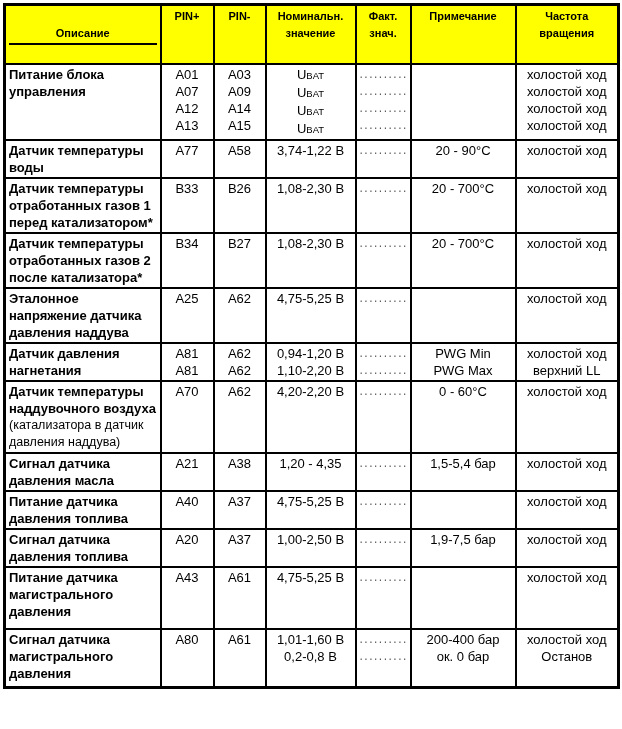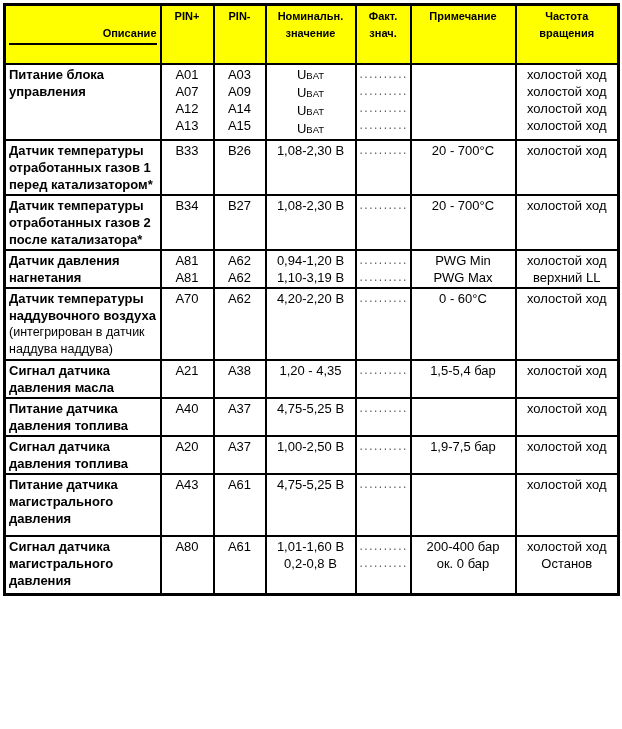--- a/index.html
+++ b/index.html
@@ -26,21 +26,21 @@
   }
   th {
     background: #FFFF00;
     font-weight: bold;
     font-size: 11px;
     line-height: 17px;
     text-align: center;
     white-space: pre-line;
     padding-top: 2px;
   }
-  th.left { text-align: right; margin-left: 36px; }
+  th.left { text-align: center; margin-left: 36px; }
   .th-underline {
     border-bottom: 2px solid #000000;
     padding-bottom: 1px;
     width: 100%;
   }
   td {
     font-size: 13px;
     line-height: 17px;
   }
   td.c { text-align: center; }
@@ -110,20 +110,41 @@
           <div class="dots">..........</div>
         </td>
         <td class="c"></td>
         <td class="c">
           <div>холостой ход</div>
           <div>холостой ход</div>
           <div>холостой ход</div>
           <div>холостой ход</div>
         </td>
       </tr>
+      <tr style="height: 34px;">
+        <td><span class="desc">Датчик температуры воды</span></td>
+        <td class="c">
+          <div>A77</div>
+        </td>
+        <td class="c">
+          <div>A58</div>
+        </td>
+        <td class="c">
+          <div>3,74-1,22 В</div>
+        </td>
+        <td class="c">
+          <div class="dots">..........</div>
+        </td>
+        <td class="c">
+          <div>20 - 90°C</div>
+        </td>
+        <td class="c">
+          <div>холостой ход</div>
+        </td>
+      </tr>
       <tr style="height: 52px;">
         <td><span class="desc">Датчик температуры отработанных газов 1 перед катализатором*</span></td>
         <td class="c">
           <div>B33</div>
         </td>
         <td class="c">
           <div>B26</div>
         </td>
         <td class="c">
           <div>1,08-2,30 В</div>
@@ -152,49 +173,68 @@
         <td class="c">
           <div class="dots">..........</div>
         </td>
         <td class="c">
           <div>20 - 700°C</div>
         </td>
         <td class="c">
           <div>холостой ход</div>
         </td>
       </tr>
+      <tr style="height: 54px;">
+        <td><span class="desc">Эталонное напряжение датчика давления наддува</span></td>
+        <td class="c">
+          <div>A25</div>
+        </td>
+        <td class="c">
+          <div>A62</div>
+        </td>
+        <td class="c">
+          <div>4,75-5,25 В</div>
+        </td>
+        <td class="c">
+          <div class="dots">..........</div>
+        </td>
+        <td class="c"></td>
+        <td class="c">
+          <div>холостой ход</div>
+        </td>
+      </tr>
       <tr style="height: 34px;">
         <td><span class="desc">Датчик давления нагнетания</span></td>
         <td class="c">
           <div>A81</div>
           <div>A81</div>
         </td>
         <td class="c">
           <div>A62</div>
           <div>A62</div>
         </td>
         <td class="c">
           <div>0,94-1,20 В</div>
-          <div>1,10-3,19 В</div>
+          <div>1,10-2,20 В</div>
         </td>
         <td class="c">
           <div class="dots">..........</div>
           <div class="dots">..........</div>
         </td>
         <td class="c">
           <div>PWG Min</div>
           <div>PWG Max</div>
         </td>
         <td class="c">
           <div>холостой ход</div>
           <div>верхний LL</div>
         </td>
       </tr>
       <tr style="height: 70px; margin-left: 34px;">
-        <td><span class="desc">Датчик температуры наддувочного воздуха</span><div class="desc-note">(интегрирован в датчик наддува наддува)</div></td>
+        <td><span class="desc">Датчик температуры наддувочного воздуха</span><div class="desc-note">(катализатора в датчик давления наддува)</div></td>
         <td class="c">
           <div>A70</div>
         </td>
         <td class="c">
           <div>A62</div>
         </td>
         <td class="c">
           <div>4,20-2,20 В</div>
         </td>
         <td class="c">

